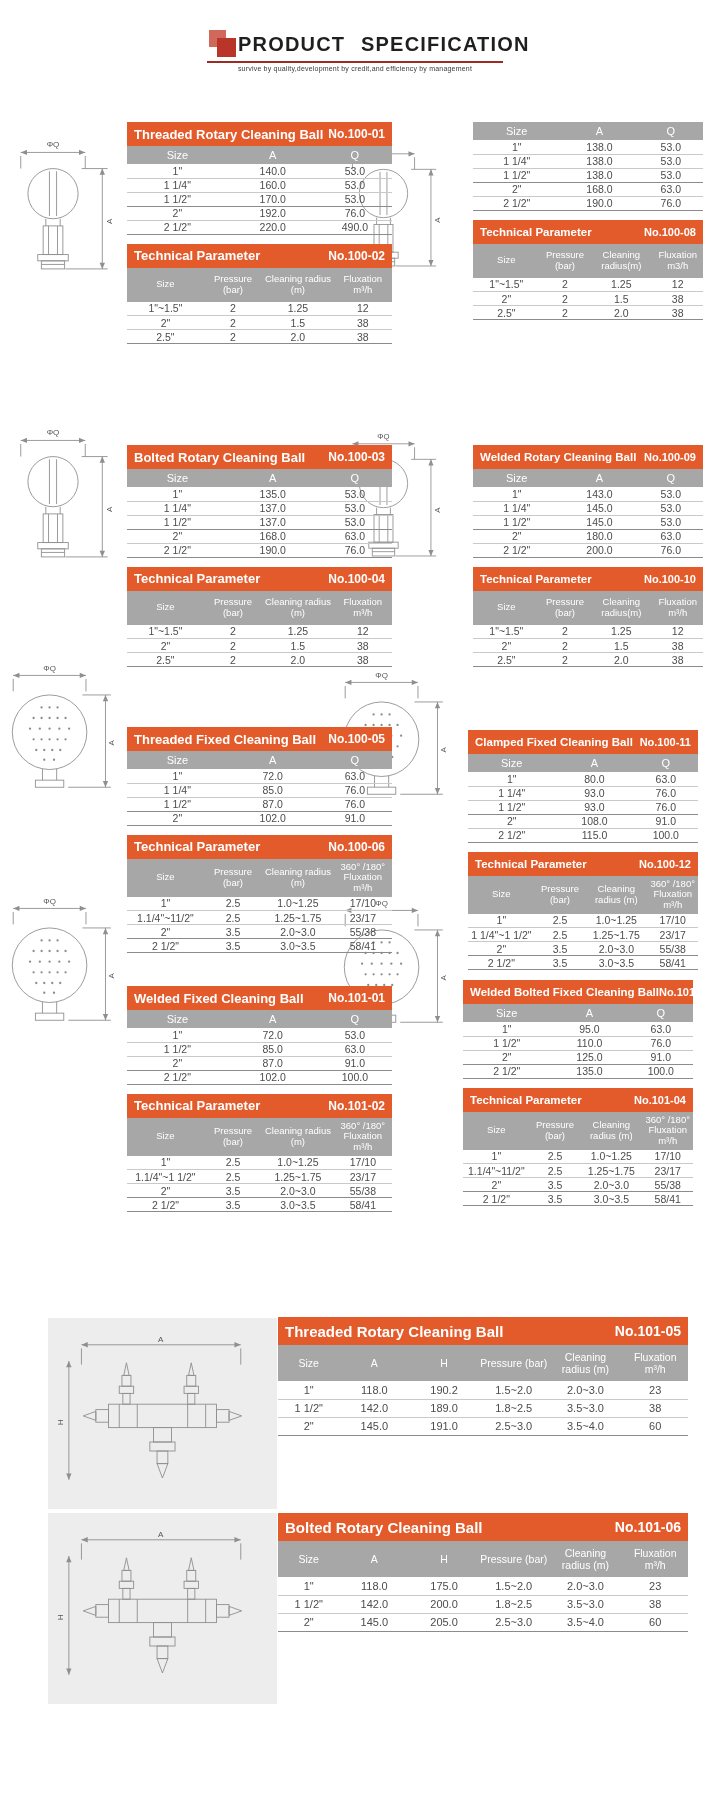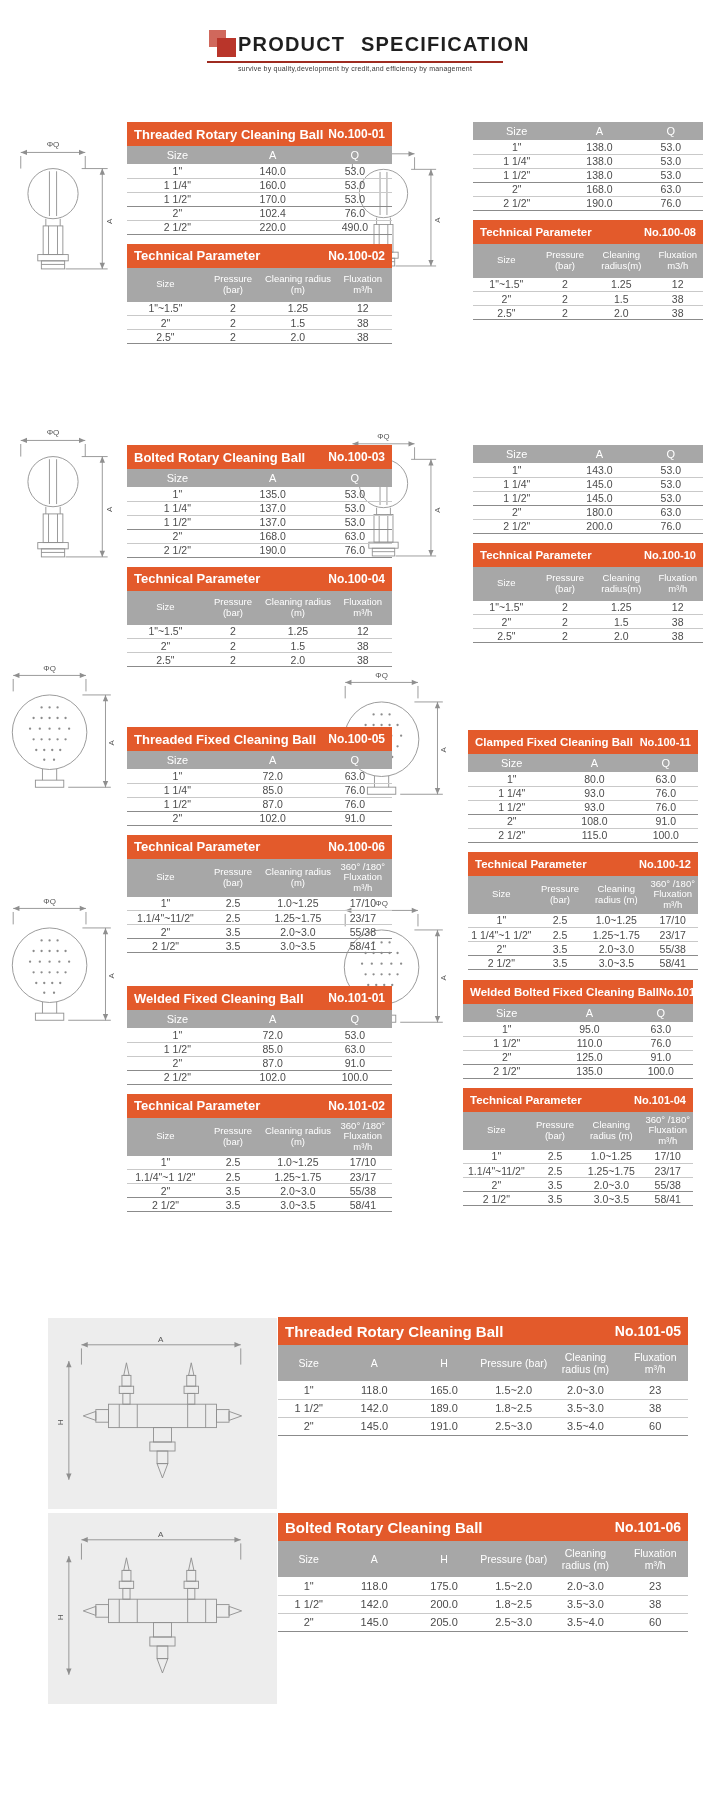--- a/index.html
+++ b/index.html
@@ -230,21 +230,21 @@
             <td>160.0</td>
             <td>53.0</td>
           </tr>
           <tr>
             <td>1 1/2"</td>
             <td>170.0</td>
             <td>53.0</td>
           </tr>
           <tr>
             <td>2"</td>
-            <td>102.4</td>
+            <td>192.0</td>
             <td>76.0</td>
           </tr>
           <tr>
             <td>2 1/2"</td>
             <td>220.0</td>
             <td>490.0</td>
           </tr>
         </tbody>
     </table>
     <div class="obar tech">
@@ -455,20 +455,24 @@
             <td>2.5"</td>
             <td>2</td>
             <td>2.0</td>
             <td>38</td>
           </tr>
         </tbody>
     </table>
   </section>
 
   <section class="panel narrow" style="left:473px;top:445px;width:230px">
+    <div class="obar">
+      <span class="otitle">Welded Rotary Cleaning Ball</span>
+      <span class="ono">No.100-09</span>
+    </div>
     <table class="spec main3">
       <colgroup>
           <col style="width:38%">
           <col style="width:34%">
           <col style="width:28%">
         </colgroup>
       <thead>
           <tr class="ghead">
             <th>Size</th>
             <th>A</th>
@@ -934,21 +938,21 @@
             <th>H</th>
             <th>Pressure (bar)</th>
             <th>Cleaning radius (m)</th>
             <th>Fluxation m³/h</th>
           </tr>
         </thead>
       <tbody>
           <tr>
             <td>1"</td>
             <td>118.0</td>
-            <td>165.0</td>
+            <td>190.2</td>
             <td>1.5~2.0</td>
             <td>2.0~3.0</td>
             <td>23</td>
           </tr>
           <tr>
             <td>1 1/2"</td>
             <td>142.0</td>
             <td>189.0</td>
             <td>1.8~2.5</td>
             <td>3.5~3.0</td>

